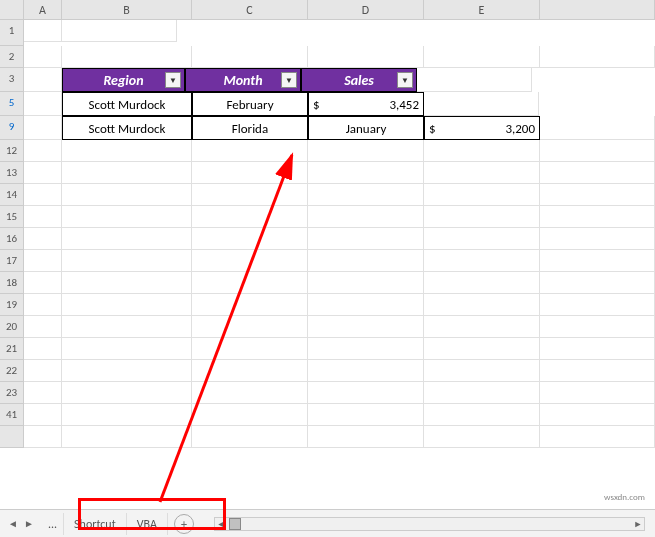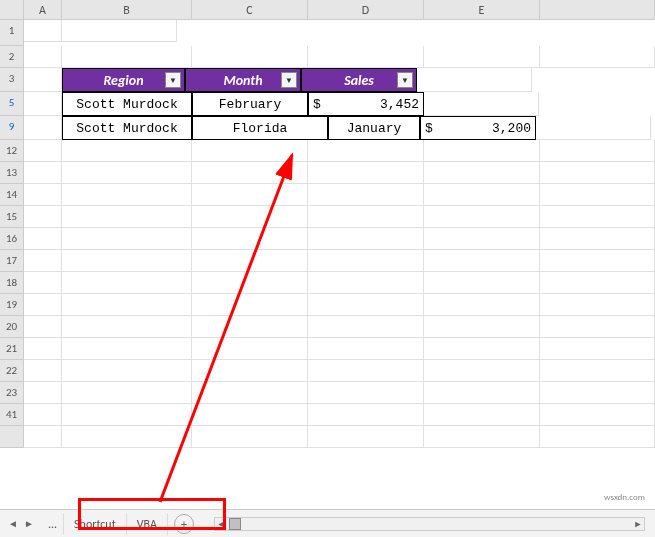--- a/index.html
+++ b/index.html
@@ -12,21 +12,21 @@
 .rowhead { height: 22px; border-right: 1px solid #ccc; border-bottom: 1px solid #ccc; text-align: center; font-size: 11px; color: #555; line-height: 22px; background: #e6e6e6; }
 .rowhead.selrow { color: #0066cc; }
 .cells { position: absolute; top: 20px; left: 24px; right: 0; bottom: 30px; }
 .row { display: flex; height: 22px; }
 .cell { border-right: 1px solid #e0e0e0; border-bottom: 1px solid #e0e0e0; height: 22px; flex-shrink: 0; padding: 0 4px; font-size: 13px; display: flex; align-items: center; }
 .cell.tall { height: 24px; }
 .row.tall { height: 24px; }
 
 .banner { background: #7030a0; color: #fff; font-weight: bold; font-style: italic; font-size: 16px; justify-content: center; border: 1px solid #000; }
 .thead { background: #7030a0; color: #fff; font-weight: bold; font-style: italic; font-size: 14px; justify-content: center; position: relative; border: 1px solid #000; }
-.tdata { border: 1px solid #000; justify-content: center; font-family: Liberation Mono, monospace; }
+.tdata { border: 1px solid #000; justify-content: center; }
 .tdata.curr { justify-content: space-between; }
 
 .filter-btn { position: absolute; right: 3px; top: 3px; width: 16px; height: 16px; background: #f5f5f5; border: 1px solid #888; display: flex; align-items: center; justify-content: center; font-size: 8px; color: #333; }
 
 .tabstrip { position: absolute; bottom: 0; left: 0; right: 0; height: 28px; background: #f3f3f3; border-top: 1px solid #ccc; display: flex; align-items: center; }
 .navbtns { display: flex; padding: 0 6px; gap: 2px; }
 .navbtn { width: 14px; height: 14px; font-size: 10px; color: #666; display: flex; align-items: center; justify-content: center; }
 .tab { padding: 4px 10px; font-size: 12px; color: #555; background: #f3f3f3; border-right: 1px solid #ddd; cursor: pointer; }
 .tab.active { background: #fff; color: #217346; font-weight: bold; border-bottom: 2px solid #217346; }
 .tab.ellipsis { padding: 4px 6px; }
@@ -116,22 +116,22 @@
       <div class="cell tdata curr tall" style="width:116px">
         <span>$</span>
         <span>3,452</span>
       </div>
       <div class="cell tall" style="width:115px"></div>
     </div>
 
     <div class="row tall">
       <div class="cell tall" style="width:38px"></div>
       <div class="cell tdata tall" style="width:130px">Scott Murdock</div>
-      <div class="cell tdata tall" style="width:136px">Florida</div>
-      <div class="cell tdata tall" style="width:92px">January</div>
+      <div class="cell tdata tall" style="width:116px">Florida</div>
+      <div class="cell tdata tall" style="width:116px">January</div>
       <div class="cell tdata curr tall" style="width:116px">
         <span>$</span>
         <span>3,200</span>
       </div>
       <div class="cell tall" style="width:115px"></div>
     </div>
 
     <div class="row">
         <div class="cell" style="width:38px"></div>
         <div class="cell" style="width:130px"></div>

